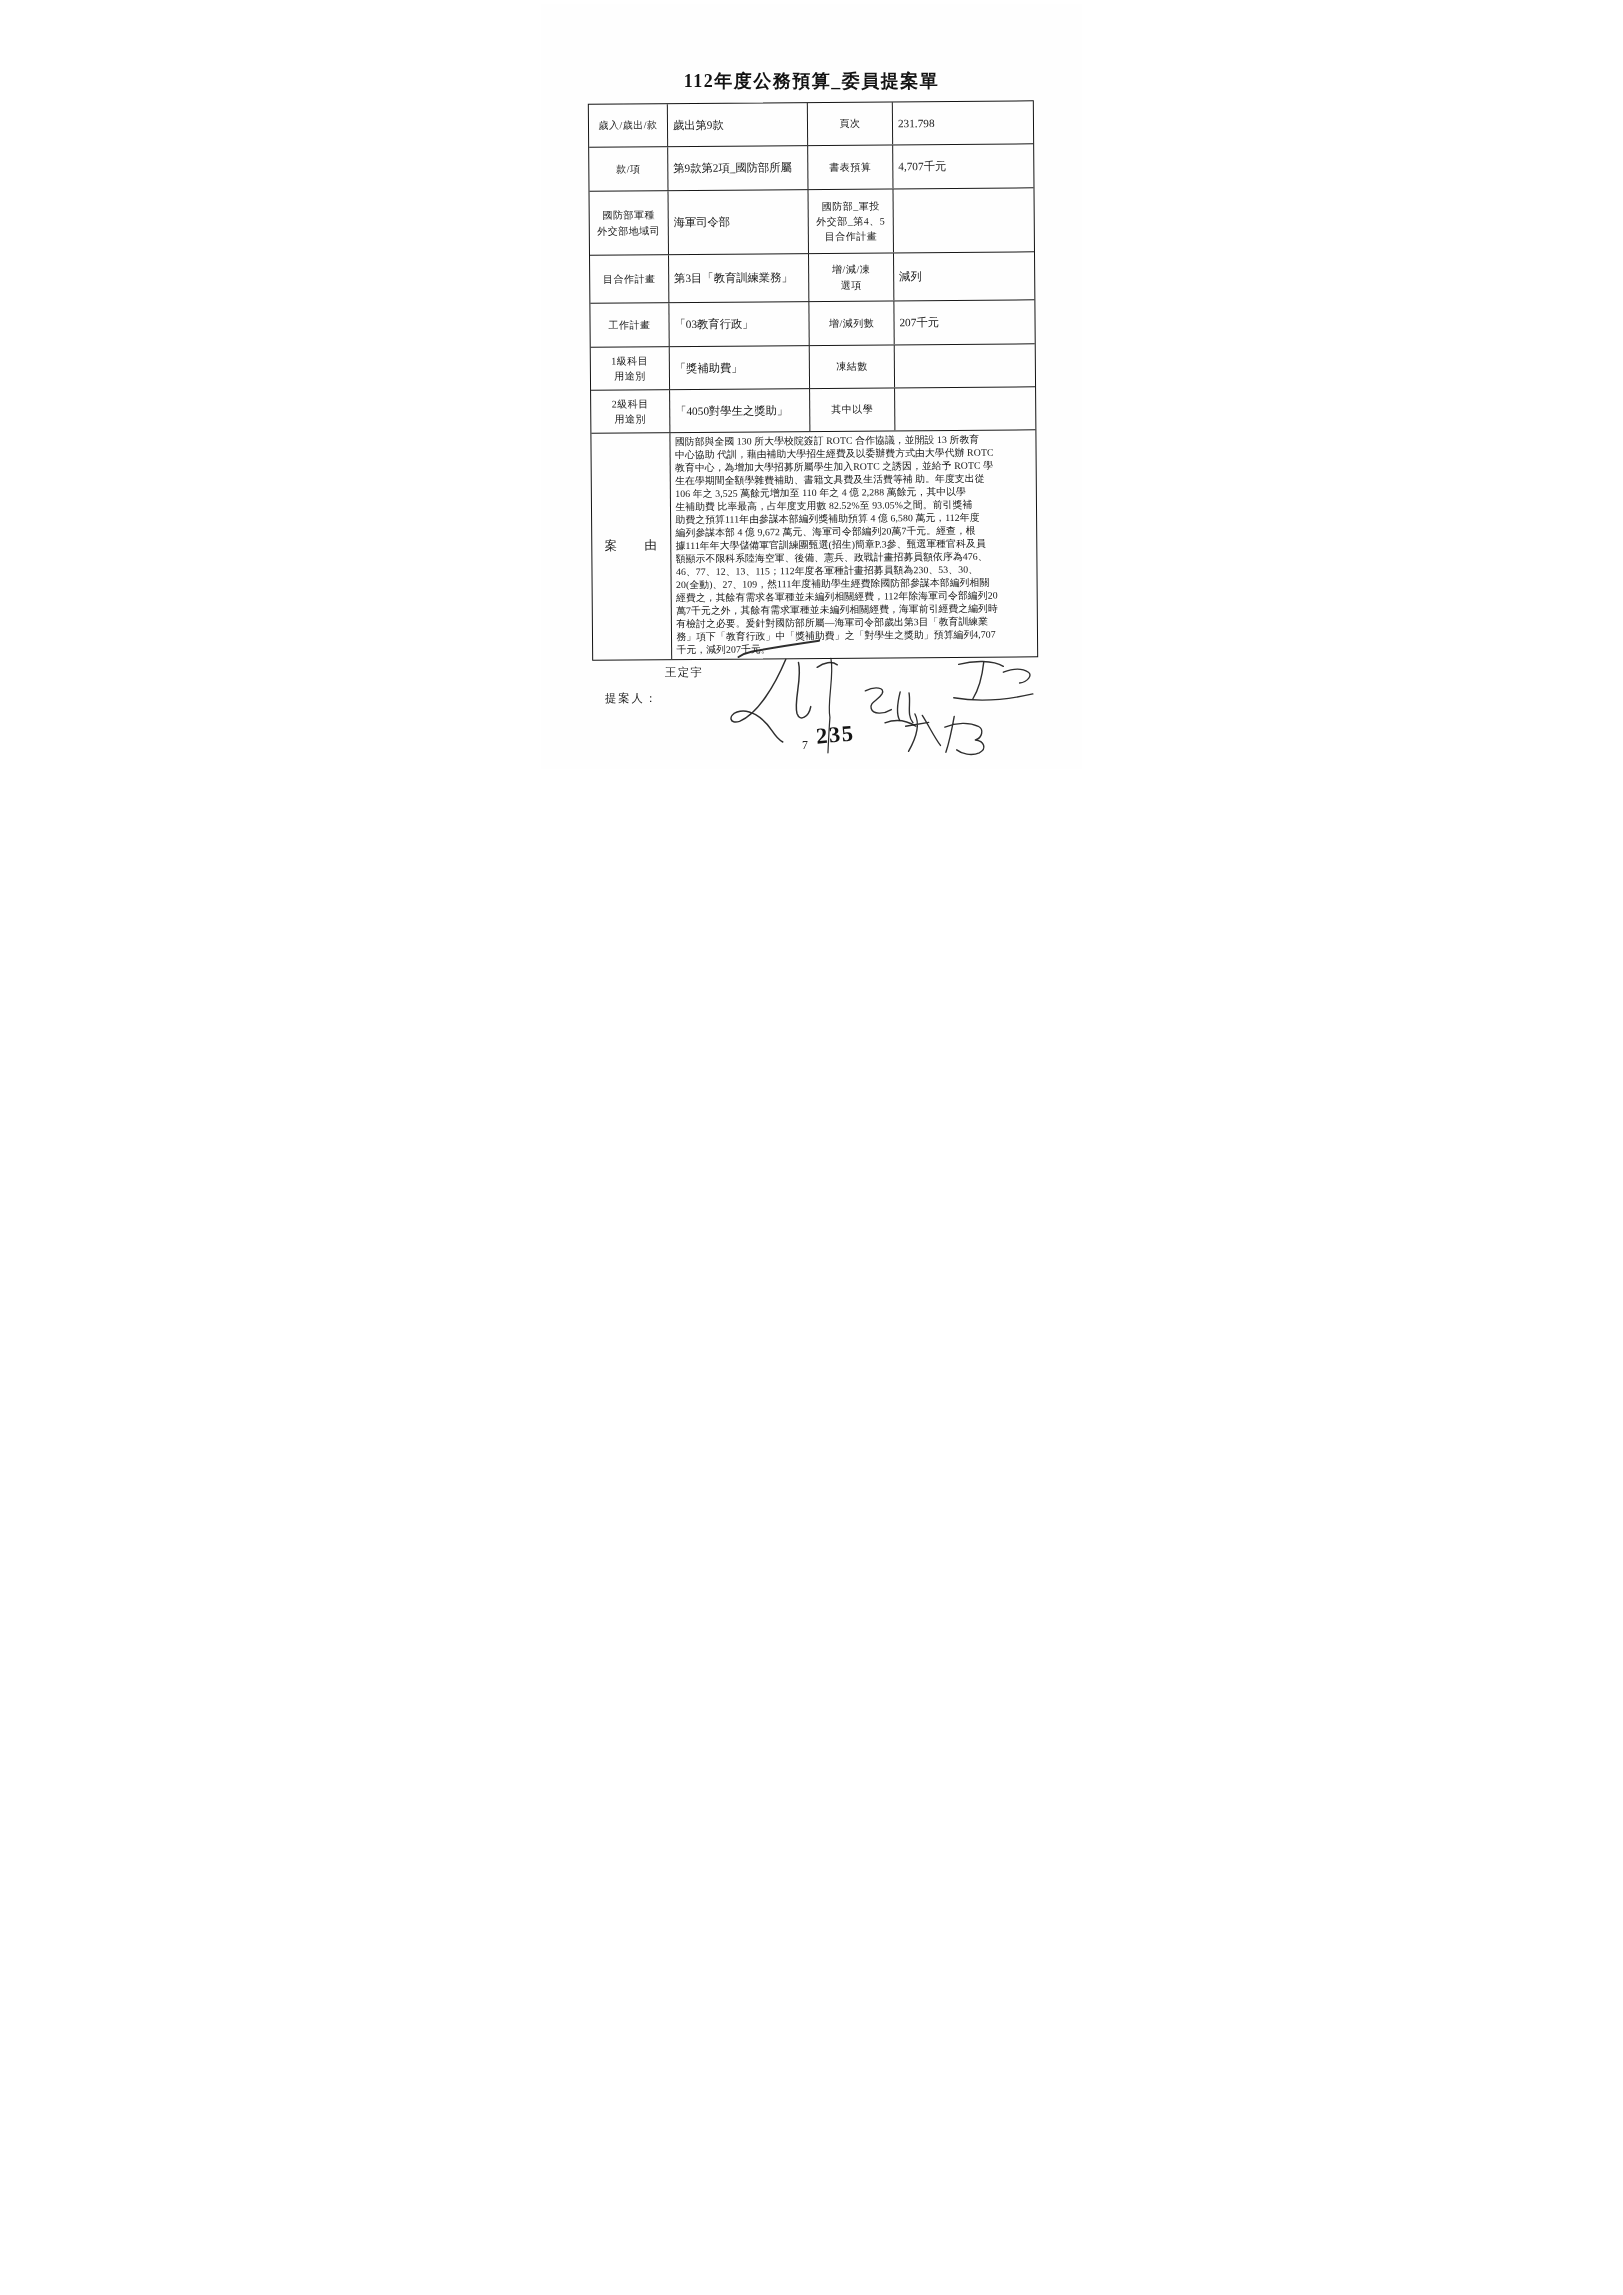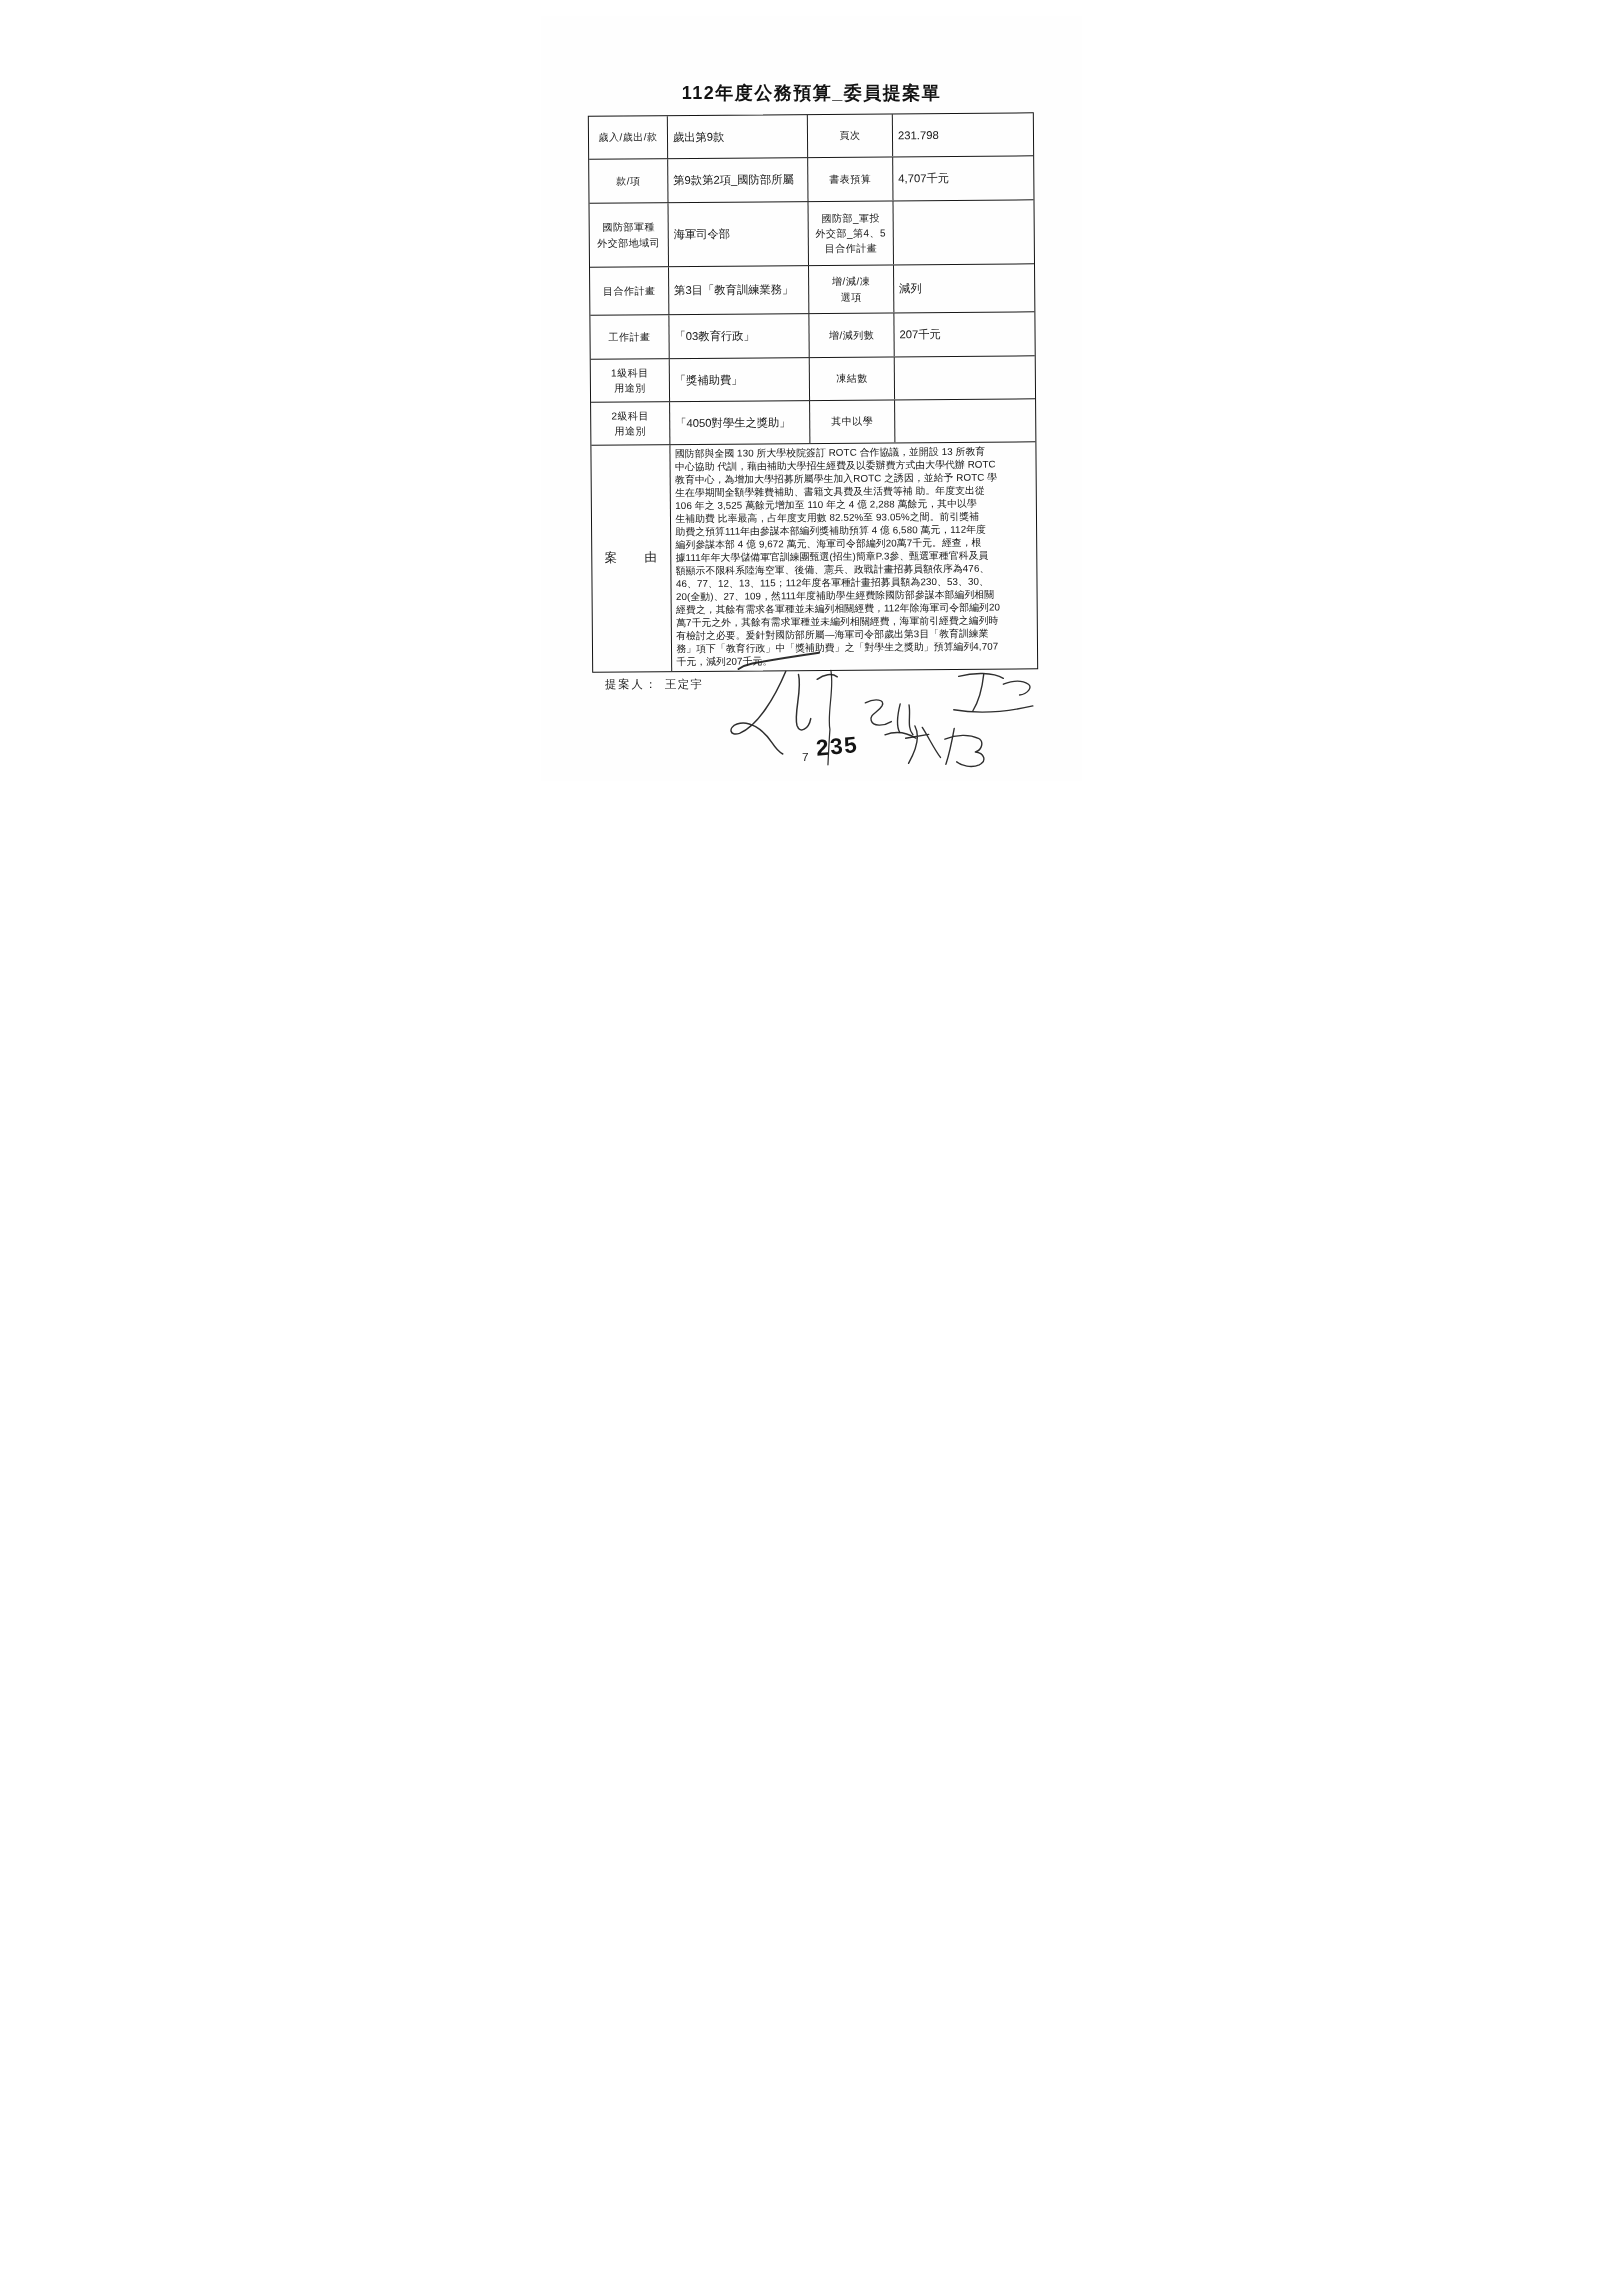--- a/index.html
+++ b/index.html
@@ -1,21 +1,21 @@
 <!DOCTYPE html>
 <html style="font-size:7.9px"><head>
 <meta charset="utf-8">
 <style>
   html,body{margin:0;padding:0;background:#ffffff;}
   .page{
     position:relative;
     width:541px;height:765px;
-    margin:16px auto;
+    margin:4px auto;
     background:#fefefe;
-    font-family:Liberation Sans, sans-serif;
+    font-family:Liberation Serif, serif;
     color:#161616;
     overflow:hidden;
   }
   .title{
     position:absolute;
     left:0;top:65px;width:100%;
     text-align:center;
     font-size:18px;
     font-weight:700;
     letter-spacing:1.5px;
@@ -68,21 +68,21 @@
   }
   .case-text{
     align-items:flex-start;
     padding:2px 3.9px 0 4.4px;
     font-size:9.8px;
     line-height:13px;
     white-space:pre-line;
     letter-spacing:0.1px;
   }
   .footer-text{position:absolute;font-size:11.3px;color:#1a1a1a;}
-  .proposer-label{left:64px;top:661px;letter-spacing:2px;}
+  .proposer-label{left:64px;top:687px;letter-spacing:2px;}
   .proposer-name{left:124px;top:661px;letter-spacing:1.5px;}
   .hand-number{
     position:absolute;left:275px;top:718px;
     font-size:22.6px;font-weight:700;color:#141414;
     transform:rotate(-5deg);
     letter-spacing:1.5px;
   }
   .page-number{position:absolute;left:261px;top:734px;font-size:11.8px;color:#222;}
   .sig-overlay{position:absolute;left:0;top:0;width:541px;height:765px;pointer-events:none;}
   .sig-overlay path{fill:none;stroke:#1c1c1c;stroke-linecap:round;stroke-linejoin:round;opacity:0.92;}

